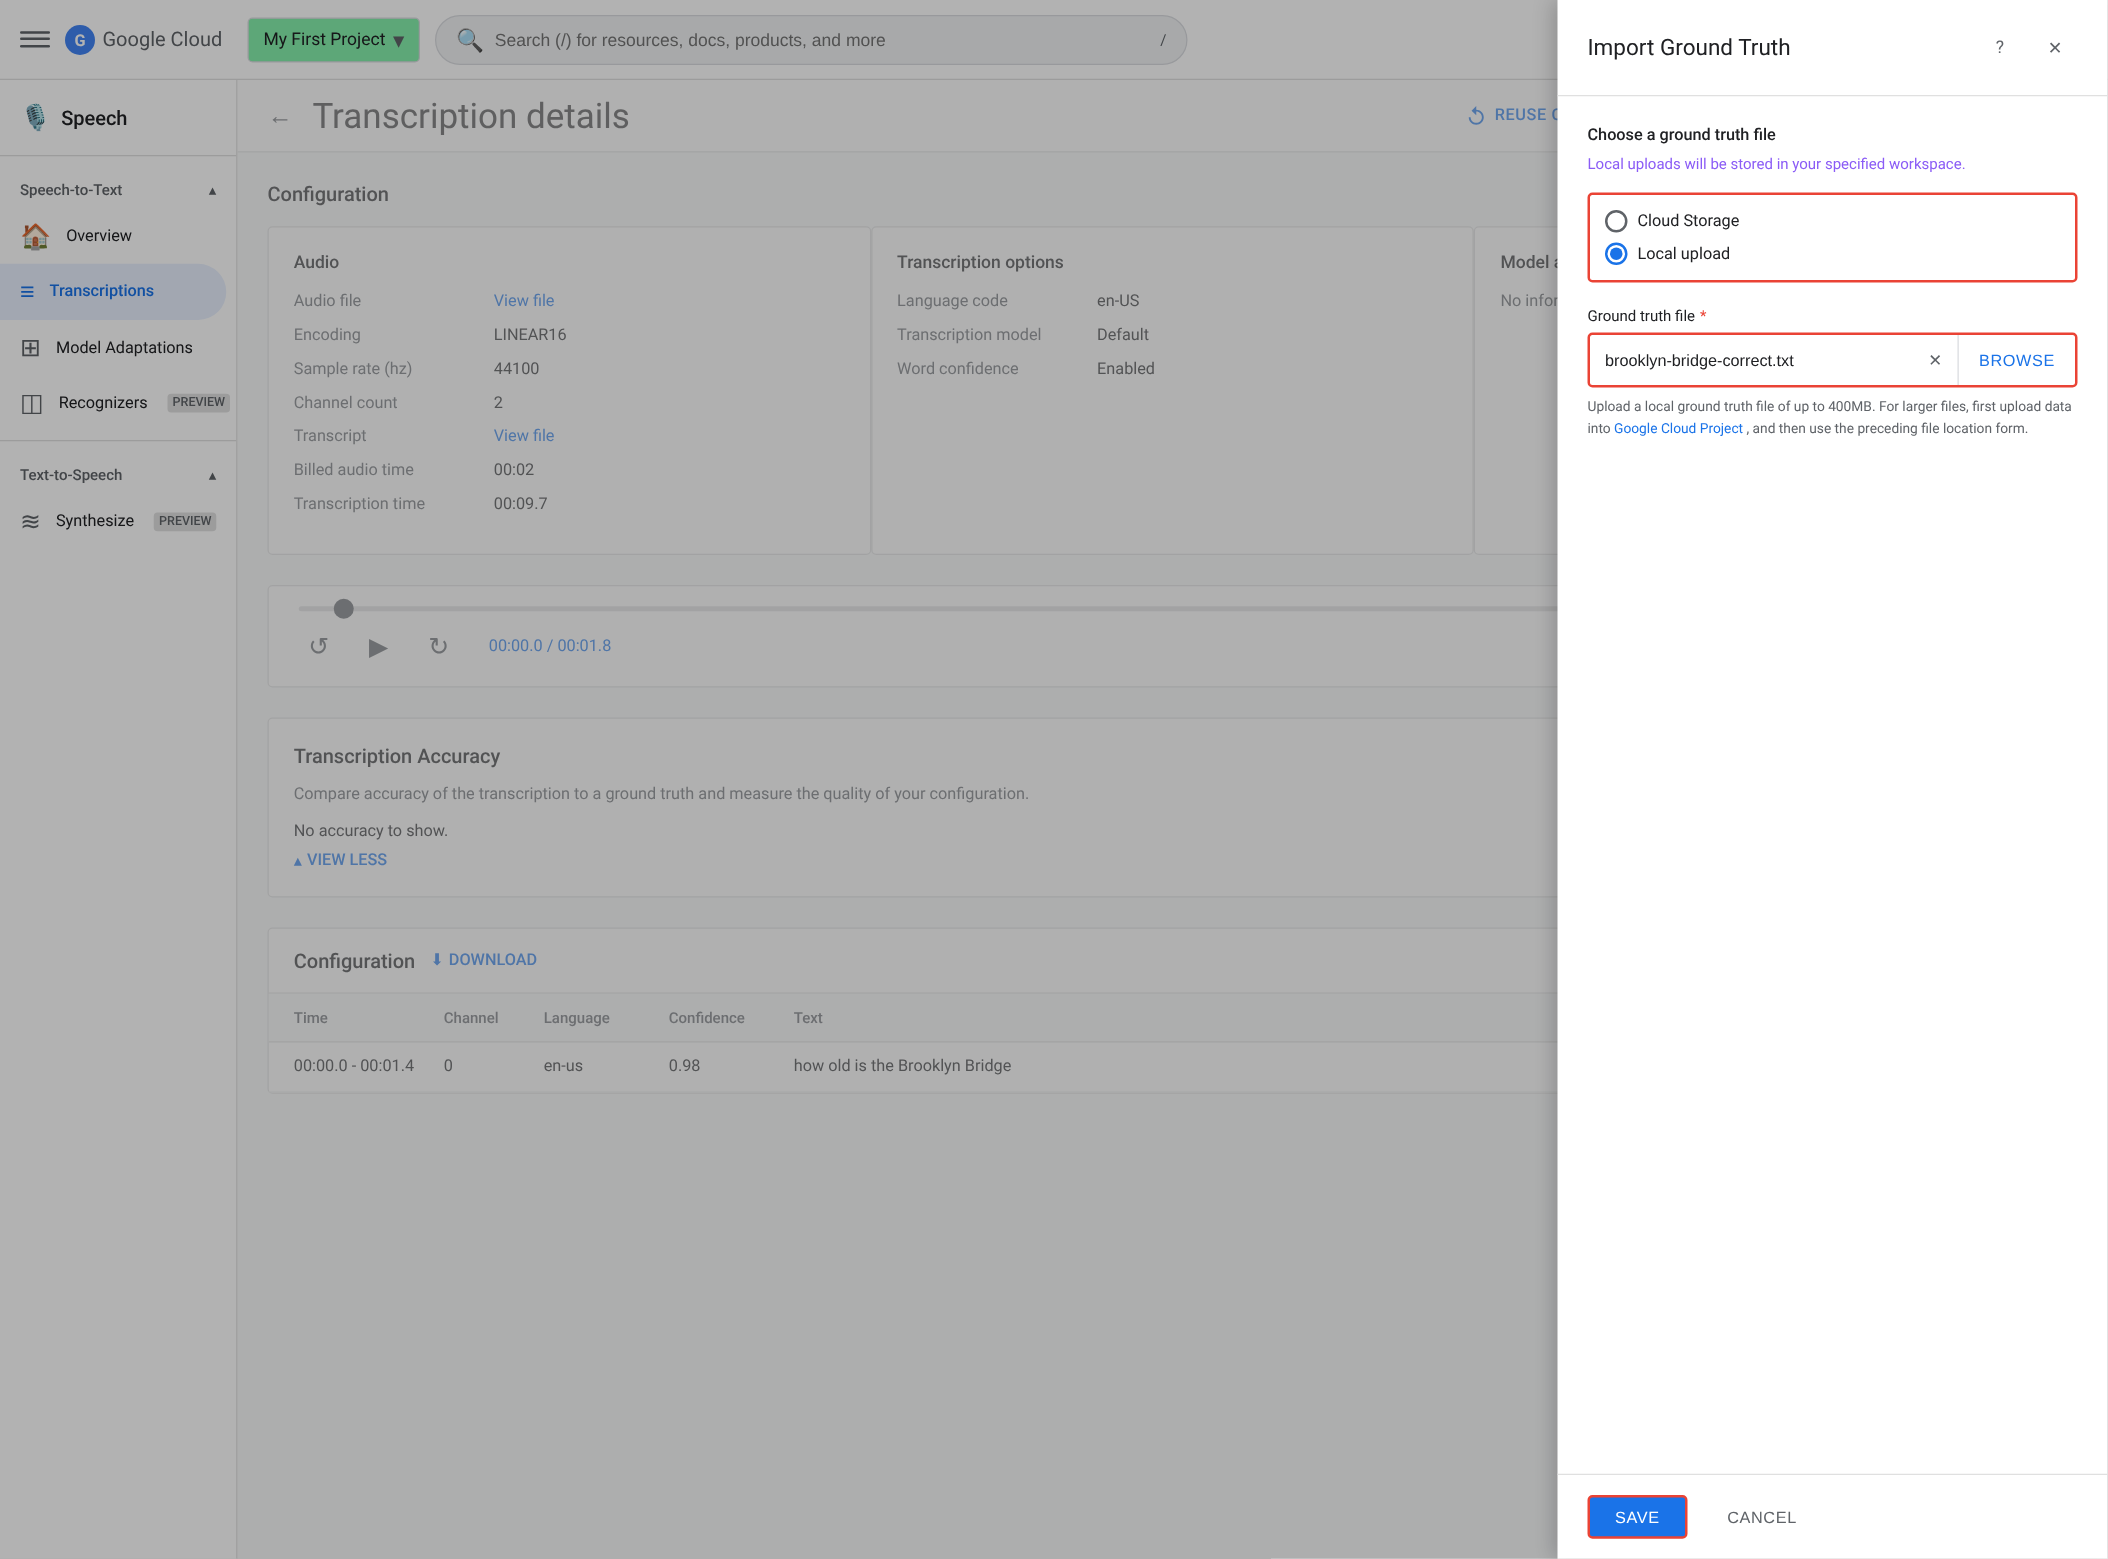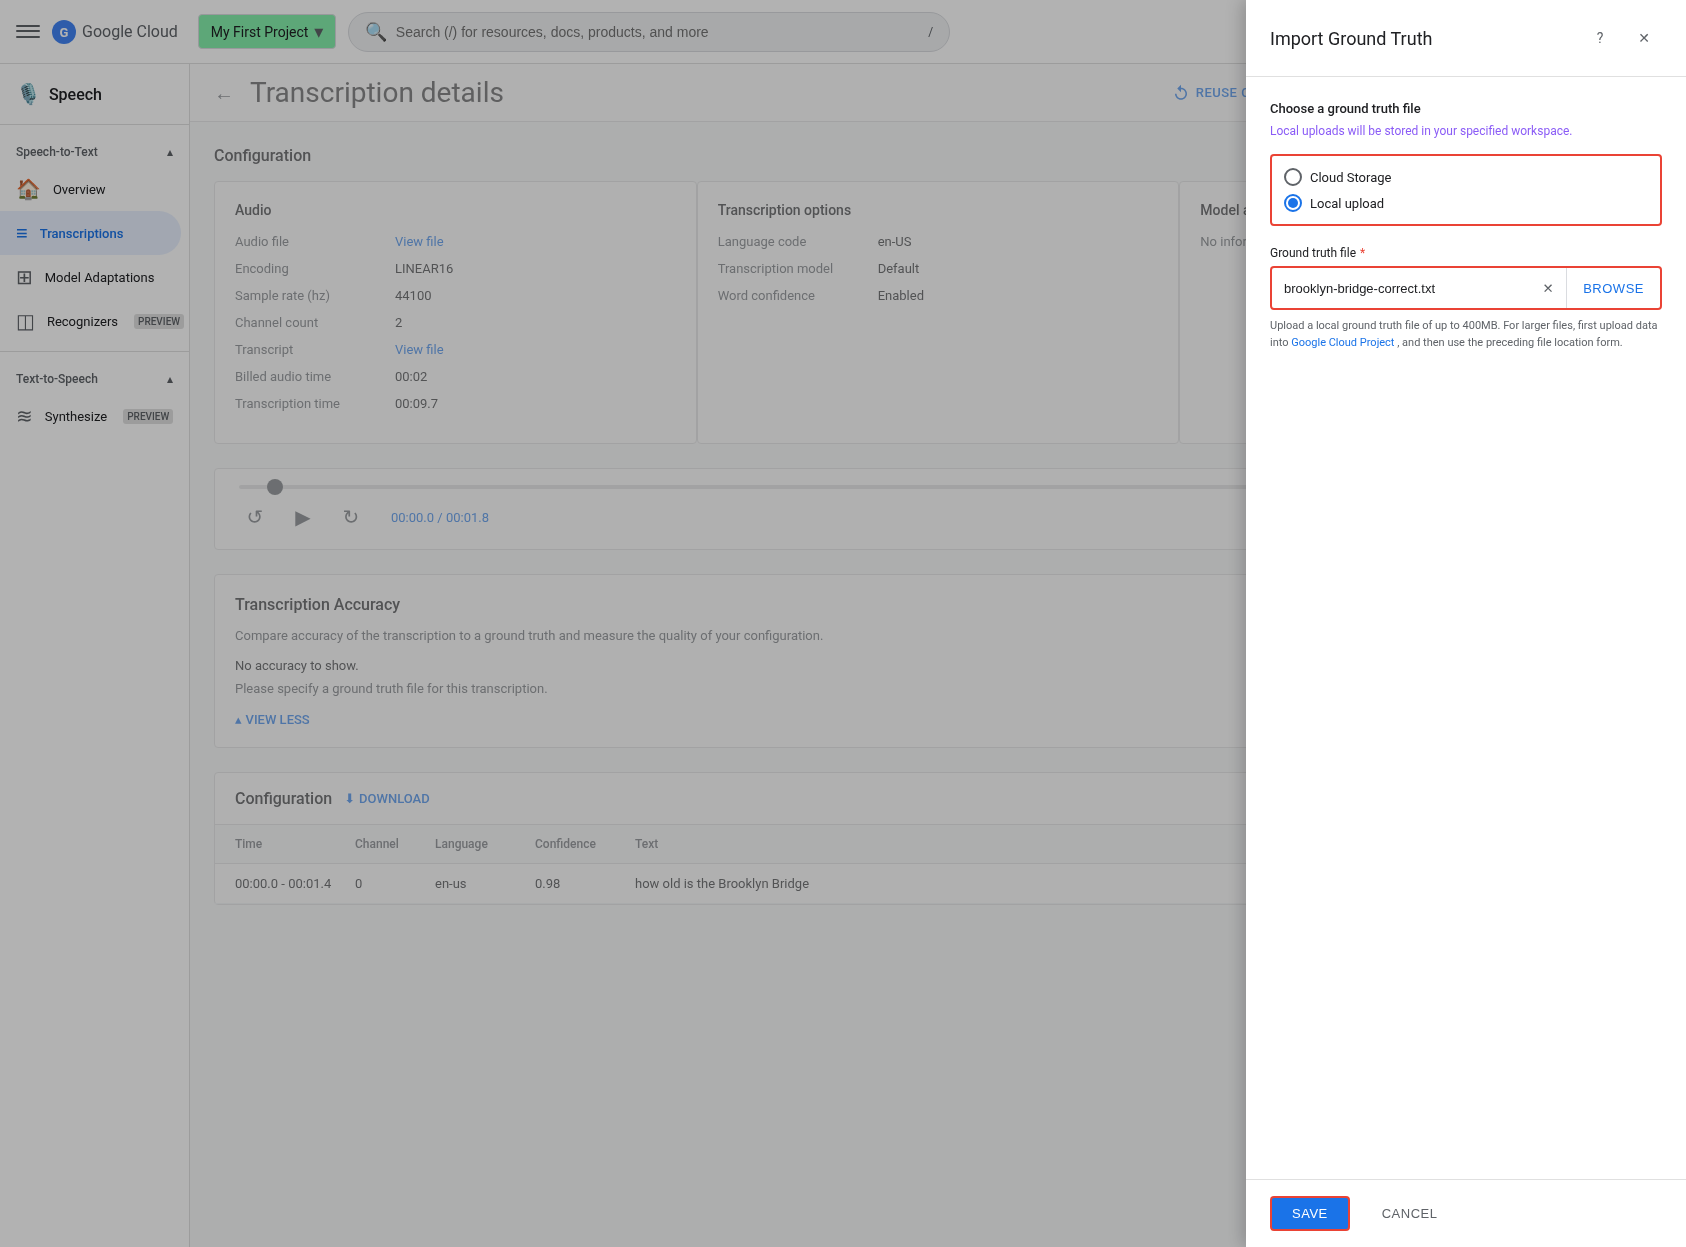--- a/index.html
+++ b/index.html
@@ -378,21 +378,20 @@
           <button class="play-btn">↻</button>
           <span class="time-display">00:00.0 / 00:01.8</span>
           <span class="file-name">brooklyn_bridge.wav</span>
         </div>
       </div>
 
       <div class="accuracy-section">
         <div class="accuracy-title">Transcription Accuracy</div>
         <div class="accuracy-desc">Compare accuracy of the transcription to a ground truth and measure the quality of your configuration.</div>
         <div class="no-accuracy">No accuracy to show.</div>
-        <div class="specify-msg">Please specify a ground truth file for this transcription.</div>
         <div class="view-less-btn">
           <span>▴</span>
           <span>VIEW LESS</span>
         </div>
       </div>
 
       <div class="transcription-section">
         <div class="transcription-header">
           <span class="transcription-title">Configuration</span>
           <div class="download-btn">

